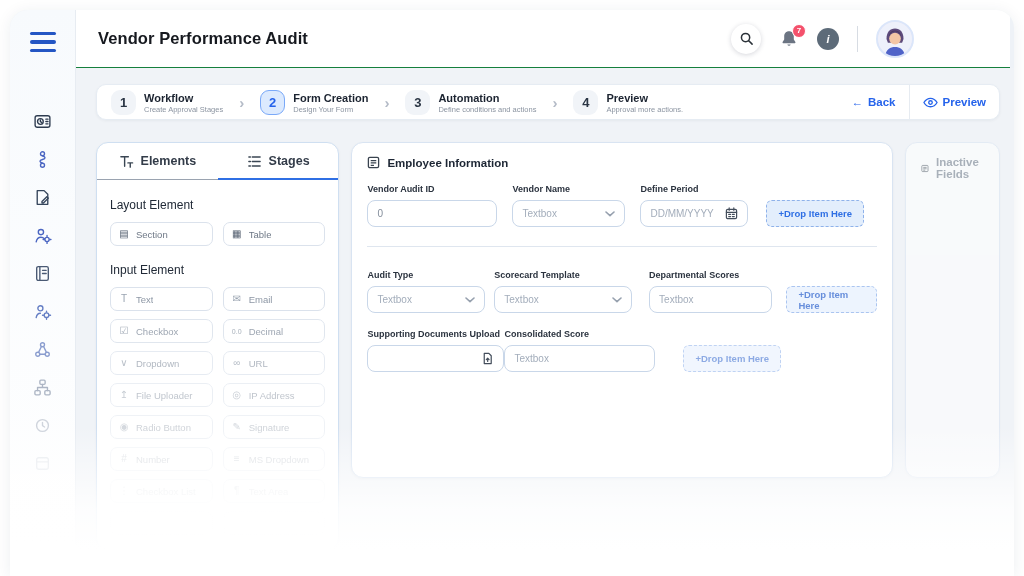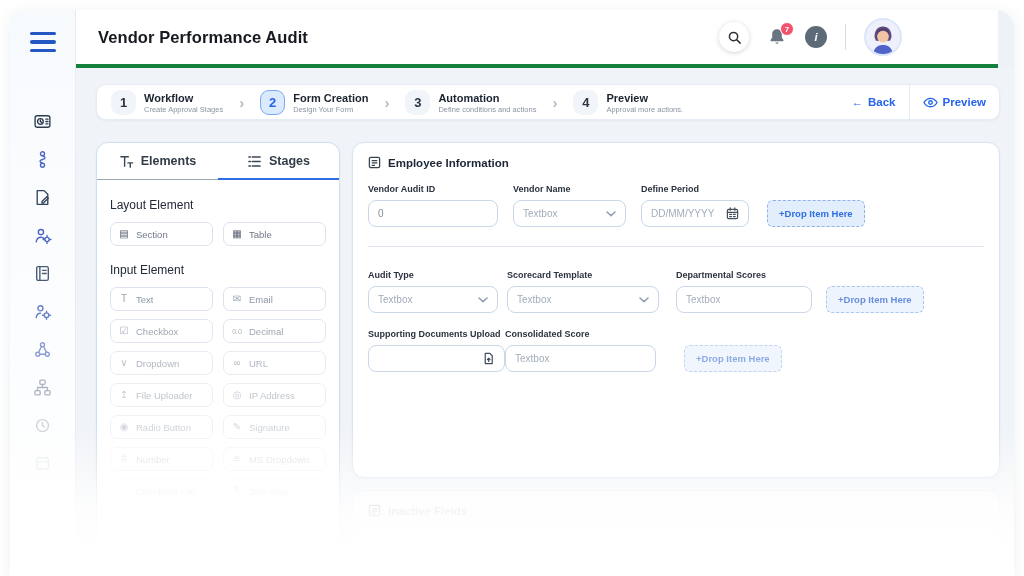--- a/index.html
+++ b/index.html
@@ -9,21 +9,21 @@
   
   .rail{position:absolute;left:0;top:0;bottom:0;width:66px;background:linear-gradient(180deg,#f7fafd,#fff);
         border-right:1px solid #e7ecf2;display:flex;flex-direction:column;align-items:center;z-index:5}
   .hamburger{margin-top:22px;width:26px;height:20px;border:0;background:transparent;cursor:pointer;
              display:flex;flex-direction:column;justify-content:space-between}
   .hamburger span{display:block;height:3.4px;border-radius:2px;background:#2456c4}
   .rail-icons{margin-top:58px;display:flex;flex-direction:column;align-items:center;gap:16px}
   .rail-btn{width:26px;height:22px;border:0;background:transparent;cursor:pointer;display:flex;align-items:center;justify-content:center}
   .rail-btn svg{width:19px;height:19px;fill:none;stroke-width:1.3;stroke-linecap:round;stroke-linejoin:round}
   
-  .topbar{position:absolute;left:66px;right:16px;top:0;height:58px;background:#fff;border-bottom:4px solid #15803d;
+  .topbar{position:absolute;left:66px;right:4px;top:0;height:58px;background:#fff;border-bottom:1px solid #15803d;
           display:flex;align-items:center;padding:0 96px 0 22px;z-index:4}
   .page-title{font-size:16.5px;font-weight:700;color:#16191f;letter-spacing:.1px;flex:1}
   .tb-right{display:flex;align-items:center;gap:18px}
   .circle-btn{width:30px;height:30px;border-radius:50%;border:0;background:#fff;box-shadow:0 1px 5px rgba(20,30,55,.18);
               display:flex;align-items:center;justify-content:center;cursor:pointer}
   .bell-btn{position:relative;border:0;background:transparent;cursor:pointer;display:flex}
   .nbadge{position:absolute;top:-5px;right:-7px;min-width:14px;height:14px;border-radius:8px;background:#f4516c;
           color:#fff;font-size:8px;font-weight:700;display:flex;align-items:center;justify-content:center;
           padding:0 3px;border:1.5px solid #fff}
   .info-btn{width:22px;height:22px;border-radius:50%;border:0;background:#5d6b79;color:#fff;font-size:11px;
@@ -58,21 +58,21 @@
   .tab-indicator{position:absolute;right:0;bottom:-1px;width:50%;height:2.5px;background:#2f6fe4}
   .panel-body{padding:8px 13px 14px}
   .grp-h{font-size:12px;font-weight:400;color:#212a37;margin:10px 0 10px}
   .pill-grid{display:grid;grid-template-columns:1fr 1fr;column-gap:10px;row-gap:8px}
   .pill{height:24px;border:1px solid #dbe2ec;border-radius:7px;background:#fff;display:flex;align-items:center;
         gap:6px;padding:0 7px;cursor:grab;opacity:var(--o,1)}
   .pill-ic{min-width:12px;text-align:center;font-size:10px;color:#9aa4b1;line-height:1}
   .pill-lb{font-size:9.5px;color:#8d97a5;white-space:nowrap;overflow:hidden}
   .pill.dark .pill-lb{color:#6e7886}.pill.dark .pill-ic{color:#556070}
   
-  .canvas{flex:1;display:flex;flex-direction:column;gap:12px}
+  .canvas{flex:1;display:flex;flex-direction:row;gap:12px}
   .card{background:#fff;border:1px solid #d9e4f2;border-radius:12px;box-shadow:0 1px 3px rgba(23,35,61,.05);padding:13px 15px}
   .main-card{min-height:336px}
   .sec-h{display:flex;align-items:center;gap:7px;margin-bottom:15px}
   .sec-h svg{width:13px;height:13px;fill:none;stroke:#39434f;stroke-width:1.4}
   .sec-title{font-size:11.5px;font-weight:700;color:#1d2634}
   .frow{display:flex;align-items:flex-end}
   .fcol label{display:block;font-size:9px;font-weight:700;color:#2b333f;margin-bottom:6px}
   .ibox{position:relative;height:27px;border:1px solid #c9d7e9;border-radius:8px;background:#fff;
         display:flex;align-items:center;padding:0 9px;gap:4px}
   .ibox input{border:0;outline:0;width:100%;min-width:0;font-size:10px;color:#828c9a;background:transparent}

